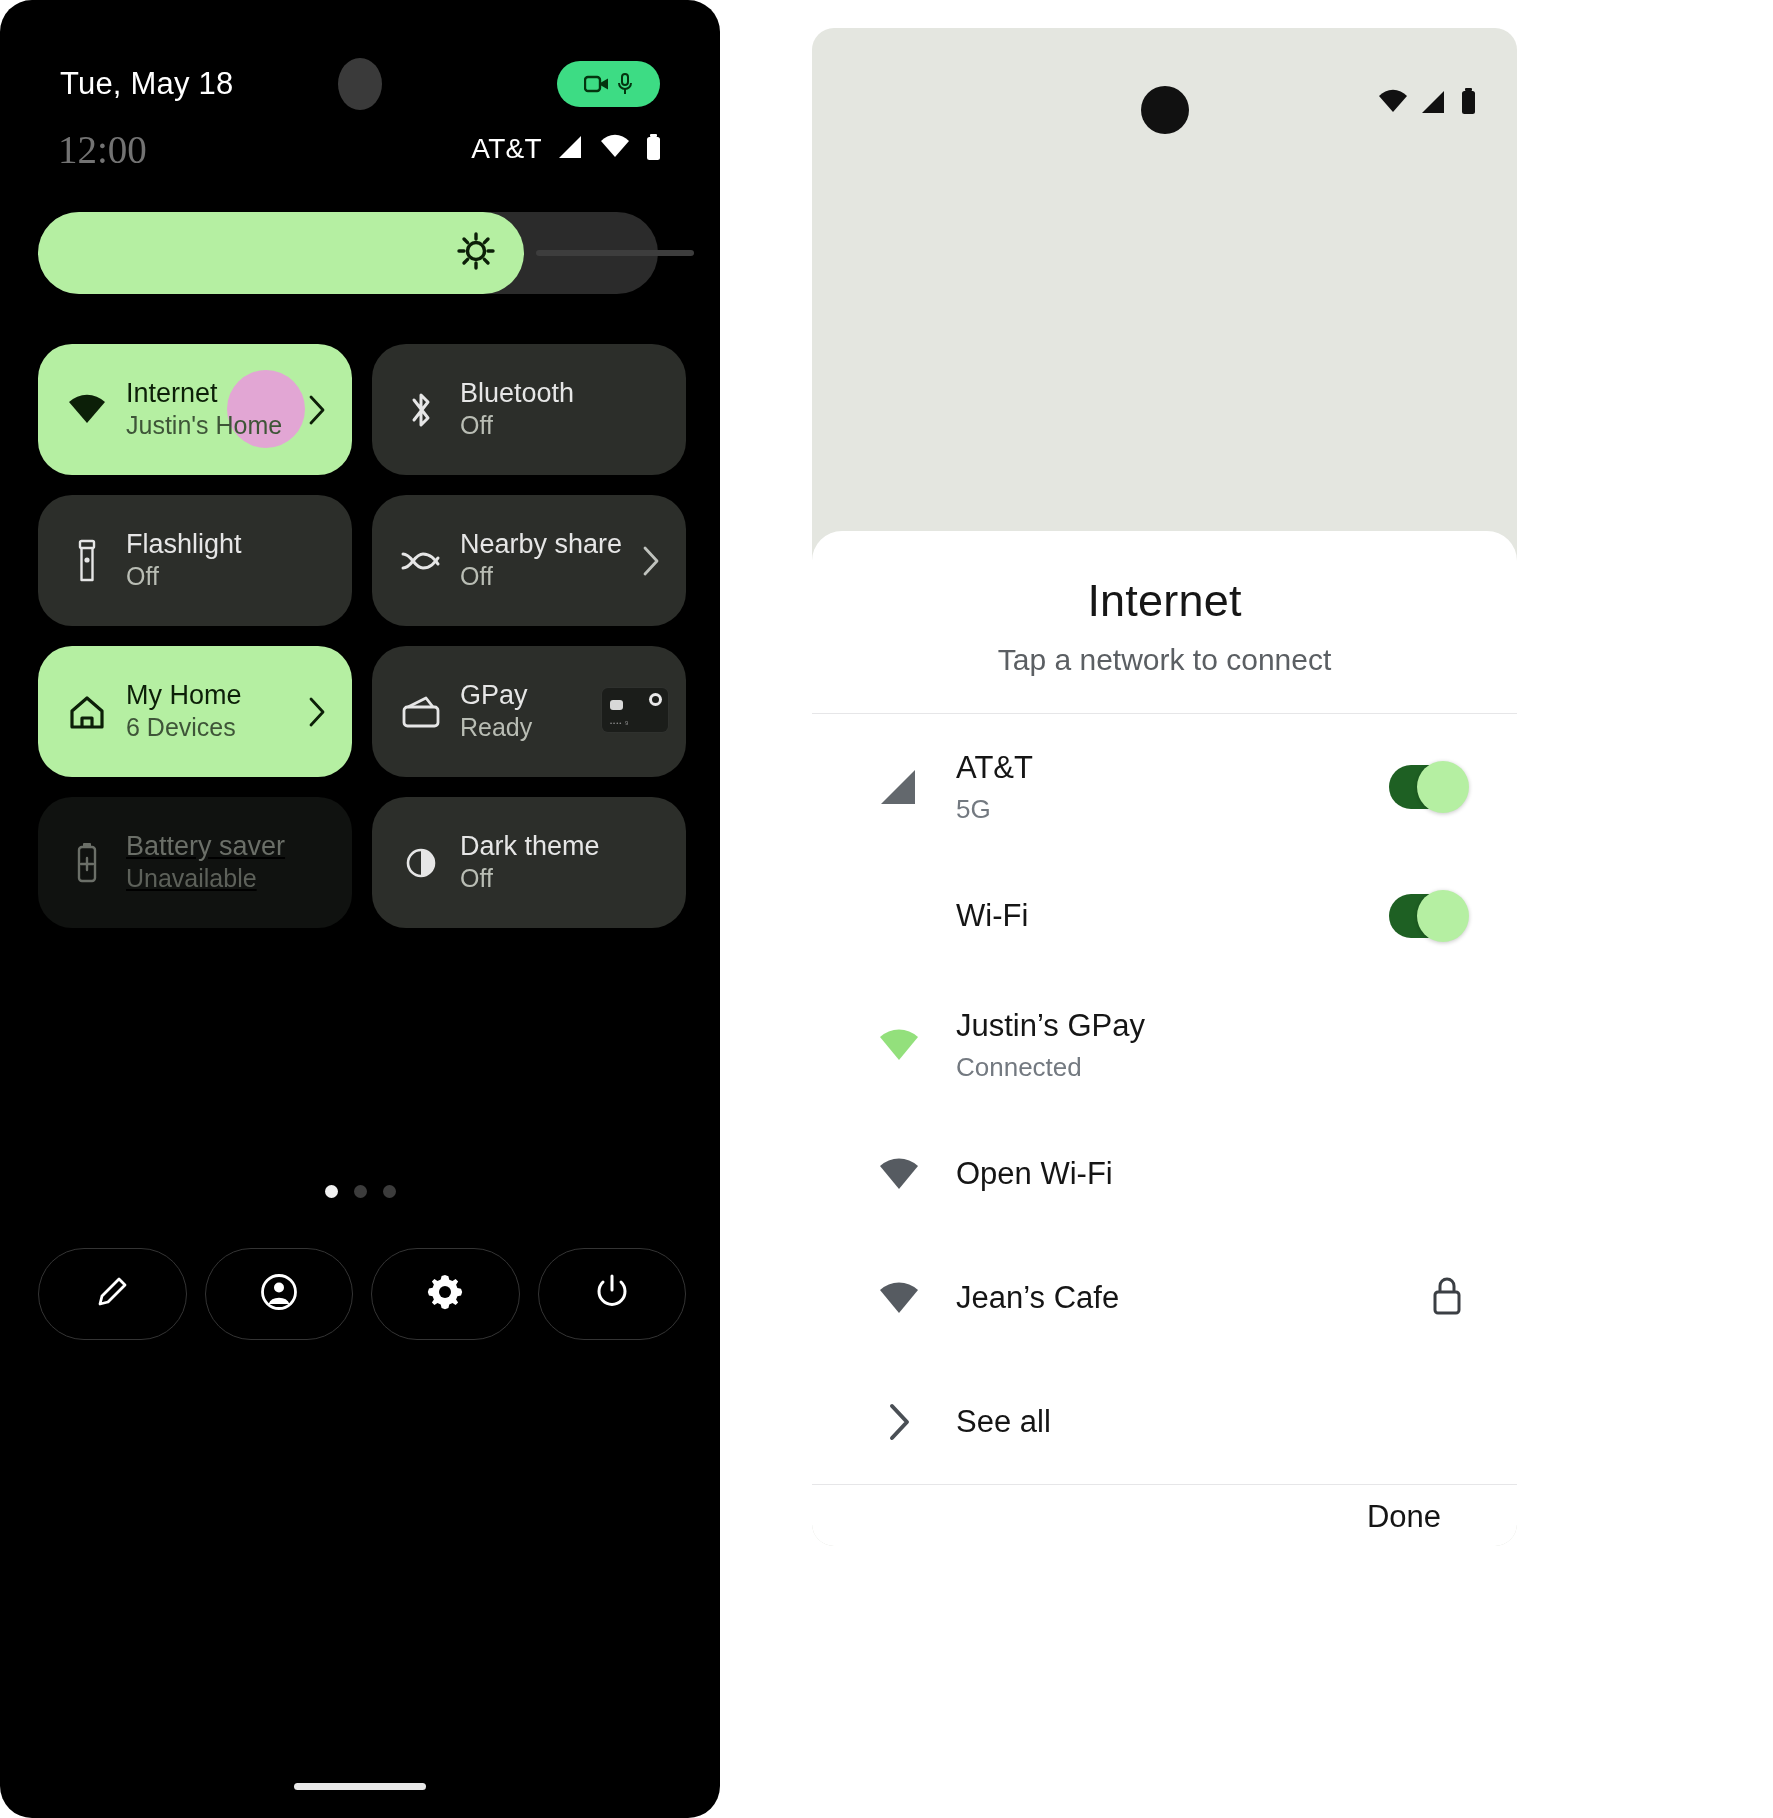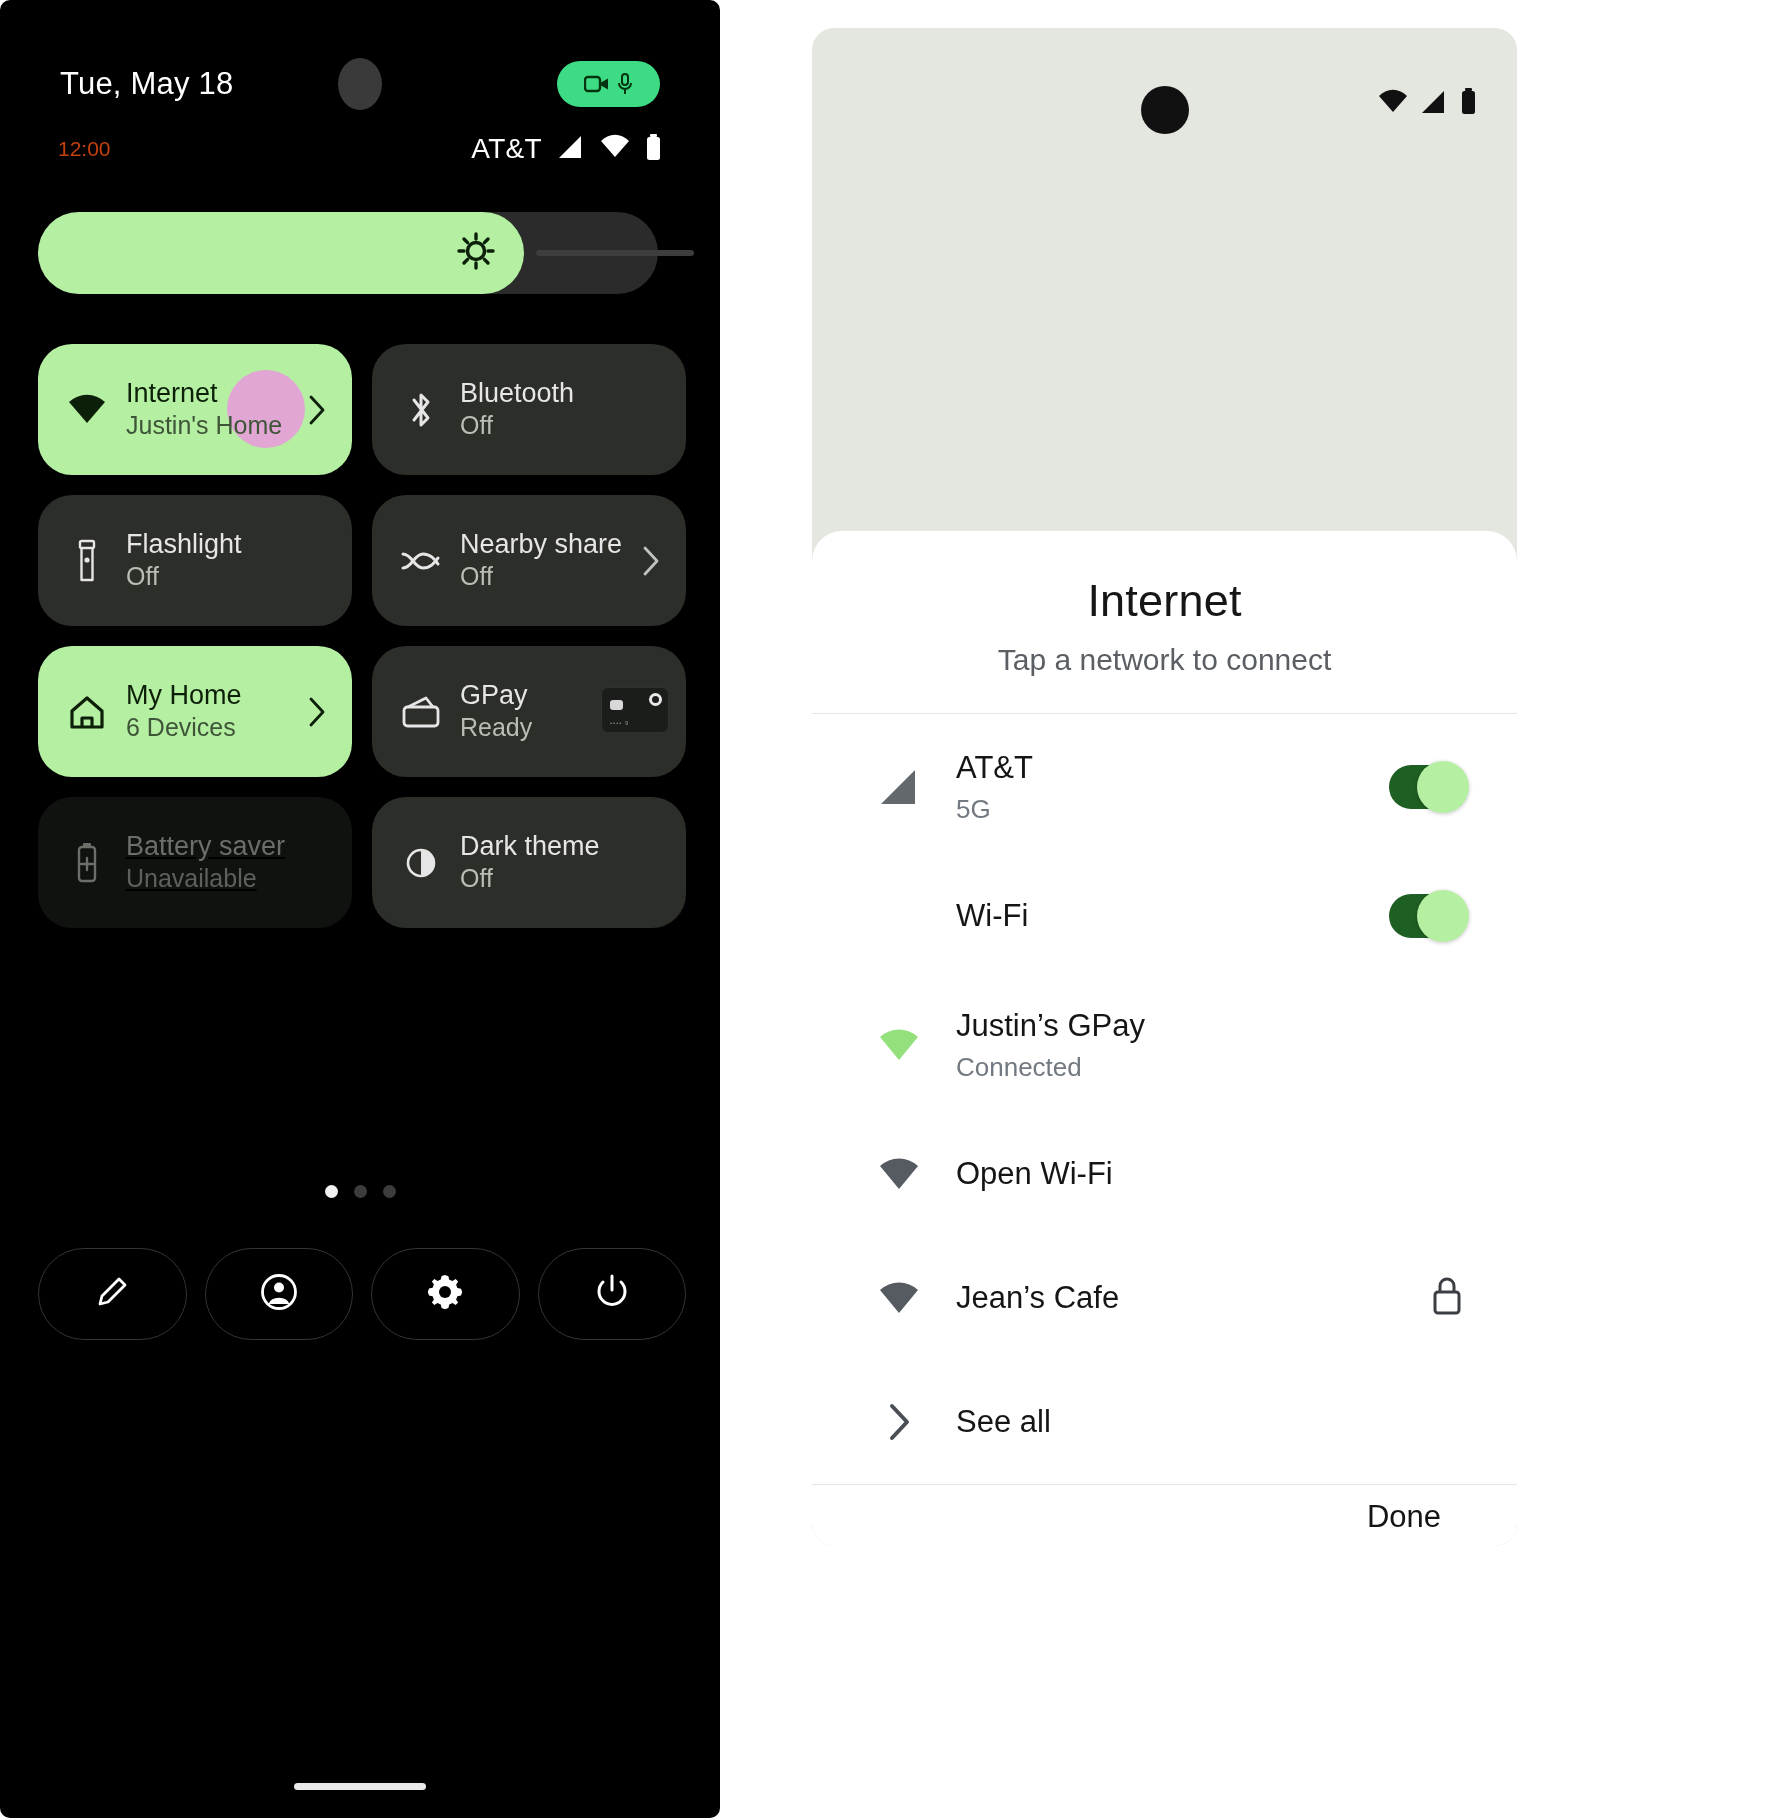--- a/index.html
+++ b/index.html
@@ -12,21 +12,21 @@
     overflow: hidden;
     position: relative;
   }
 
   
   #qs-phone {
     position: absolute;
     left: 0; top: 0;
     width: 720px; height: 1818px;
     background: #000000;
-    border-radius: 10px;
+    border-radius: 32px;
     overflow: hidden;
   }
   .qs-row1 {
     position: absolute; left: 0; top: 52px; width: 100%;
     height: 64px; display: flex; align-items: center;
     padding: 0 60px;
   }
   .qs-date {
     color: #ffffff; font-size: 31px; letter-spacing: .2px;
   }
@@ -44,21 +44,21 @@
     display: flex; align-items: center; justify-content: center;
     gap: 7px;
   }
   .privacy-chip svg { display: block; }
 
   .qs-row2 {
     position: absolute; left: 0; top: 118px; width: 100%;
     height: 62px; display: flex; align-items: center;
     justify-content: space-between; padding: 0 58px;
   }
-  .qs-clock { color: #c2410c; font-size: 21px; }
+  .qs-clock { color: #737373; font-size: 39px; font-family: Liberation Serif, serif; }
   .qs-sysicons {
     display: flex; align-items: center; gap: 15px;
   }
   .qs-carrier { color: #ffffff; font-size: 28px; letter-spacing: .3px; }
 
   
   .brightness-wrap {
     position: absolute; left: 38px; top: 212px;
     width: 620px; height: 82px;
   }

